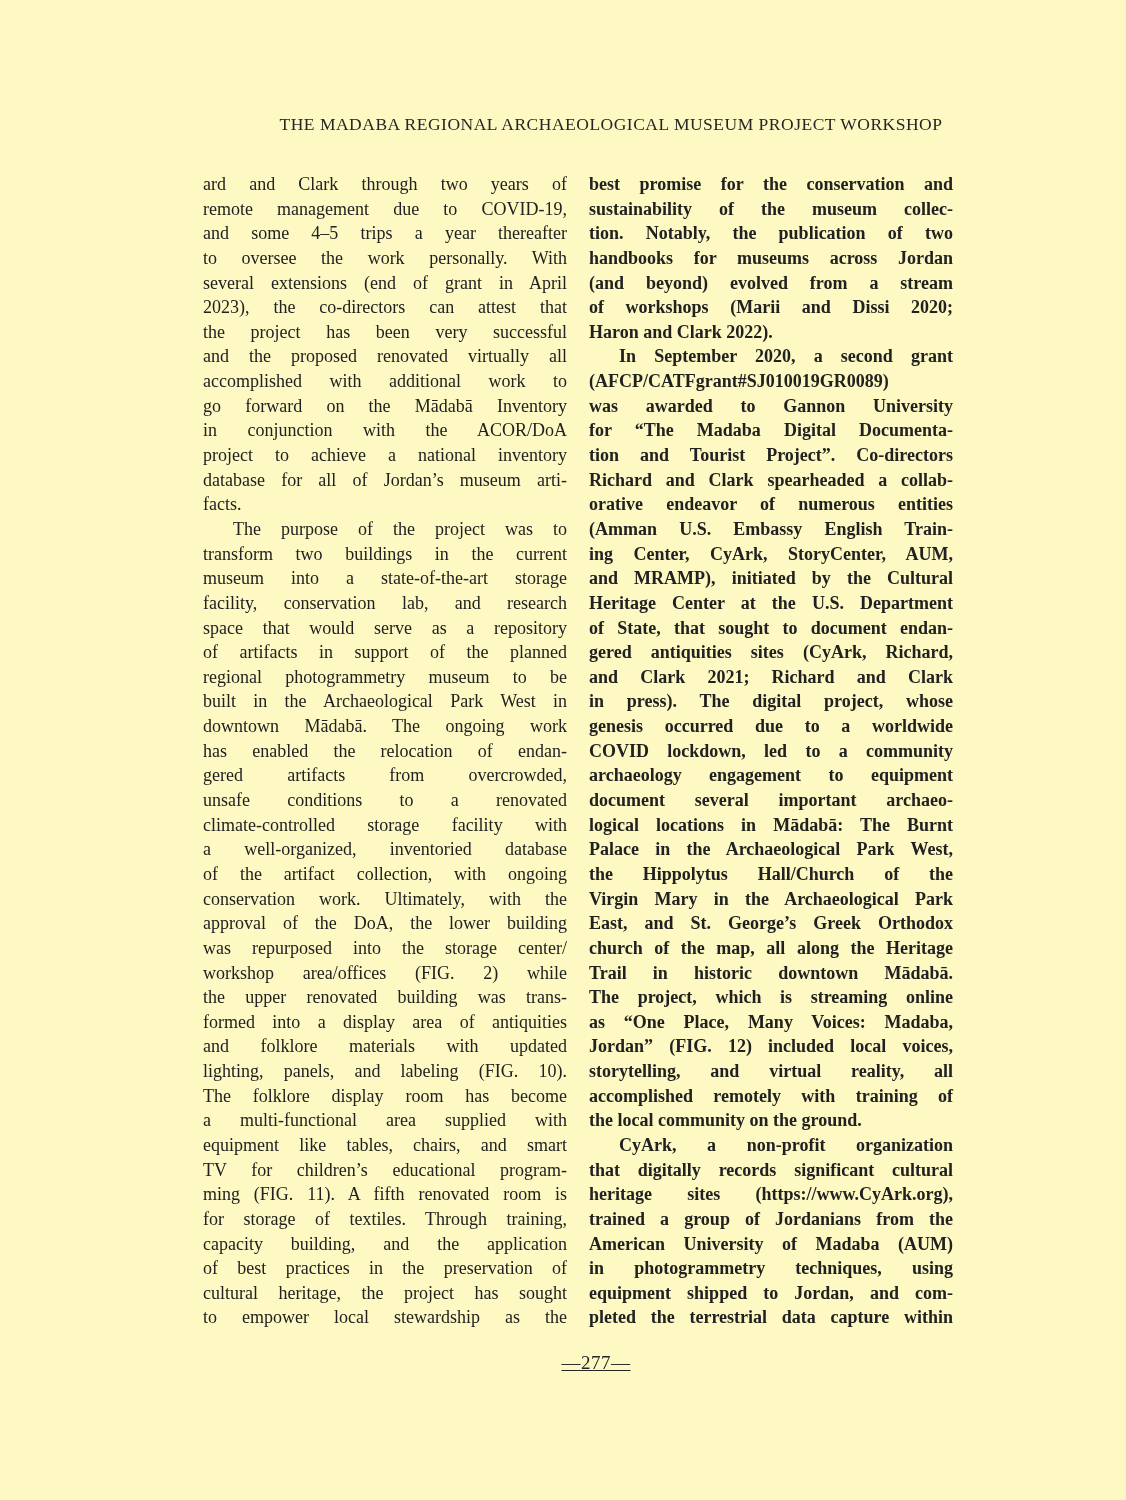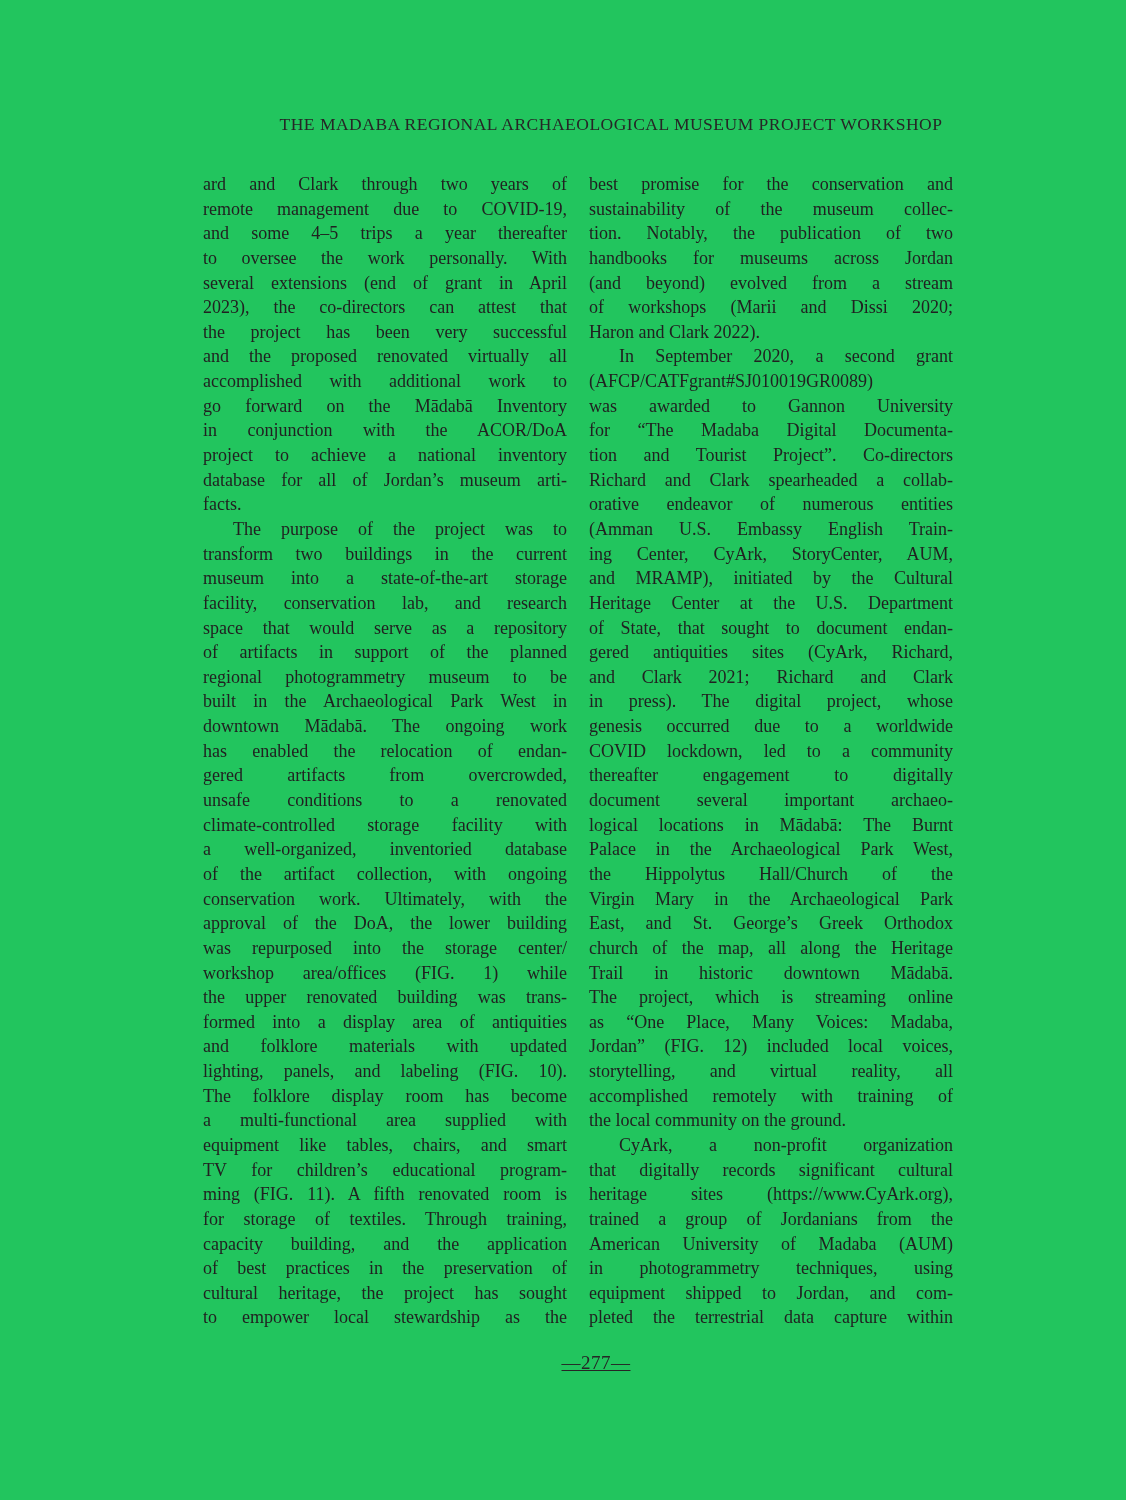--- a/index.html
+++ b/index.html
@@ -4,21 +4,21 @@
 <style>
   html, body {
     margin: 0;
     padding: 0;
     background: #ffffff;
   }
   .page {
     position: relative;
     width: 1126px;
     height: 1500px;
-    background: #22c55e;
+    background: #fef9c3;
     color: #212121;
     font-family: "Liberation Serif", serif;
     overflow: hidden;
   }
   .running-head {
     position: absolute;
     top: 114px;
     left: 96px;
     width: 1030px;
     text-align: center;
@@ -28,21 +28,21 @@
     color: #262626;
   }
   .column {
     position: absolute;
     top: 172px;
     width: 364px;
     font-size: 18px;
     line-height: 24.65px;
   }
   .column-left  { left: 203px; }
-  .column-right { left: 589px; }
+  .column-right { left: 589px; font-weight: bold; }
   .line {
     text-align: justify;
     text-align-last: justify;
     height: 24.65px;
     overflow: visible;
   }
   .line.indent { padding-left: 30px; }
   .line.para-end { text-align-last: left; }
   .footer-pagenum {
     position: absolute;
@@ -89,21 +89,21 @@
       <div class="line">downtown Mādabā. The ongoing work</div>
       <div class="line">has enabled the relocation of endan-</div>
       <div class="line">gered artifacts from overcrowded,</div>
       <div class="line">unsafe conditions to a renovated</div>
       <div class="line">climate-controlled storage facility with</div>
       <div class="line">a well-organized, inventoried database</div>
       <div class="line">of the artifact collection, with ongoing</div>
       <div class="line">conservation work. Ultimately, with the</div>
       <div class="line">approval of the DoA, the lower building</div>
       <div class="line">was repurposed into the storage center/</div>
-      <div class="line">workshop area/offices (FIG. 1) while</div>
+      <div class="line">workshop area/offices (FIG. 2) while</div>
       <div class="line">the upper renovated building was trans-</div>
       <div class="line">formed into a display area of antiquities</div>
       <div class="line">and folklore materials with updated</div>
       <div class="line">lighting, panels, and labeling (FIG. 10).</div>
       <div class="line">The folklore display room has become</div>
       <div class="line">a multi-functional area supplied with</div>
       <div class="line">equipment like tables, chairs, and smart</div>
       <div class="line">TV for children’s educational program-</div>
       <div class="line">ming (FIG. 11). A fifth renovated room is</div>
       <div class="line">for storage of textiles. Through training,</div>
@@ -131,21 +131,21 @@
       <div class="line">(Amman U.S. Embassy English Train-</div>
       <div class="line">ing Center, CyArk, StoryCenter, AUM,</div>
       <div class="line">and MRAMP), initiated by the Cultural</div>
       <div class="line">Heritage Center at the U.S. Department</div>
       <div class="line">of State, that sought to document endan-</div>
       <div class="line">gered antiquities sites (CyArk, Richard,</div>
       <div class="line">and Clark 2021; Richard and Clark</div>
       <div class="line">in press). The digital project, whose</div>
       <div class="line">genesis occurred due to a worldwide</div>
       <div class="line">COVID lockdown, led to a community</div>
-      <div class="line">thereafter engagement to digitally</div>
+      <div class="line">archaeology engagement to equipment</div>
       <div class="line">document several important archaeo-</div>
       <div class="line">logical locations in Mādabā: The Burnt</div>
       <div class="line">Palace in the Archaeological Park West,</div>
       <div class="line">the Hippolytus Hall/Church of the</div>
       <div class="line">Virgin Mary in the Archaeological Park</div>
       <div class="line">East, and St. George’s Greek Orthodox</div>
       <div class="line">church of the map, all along the Heritage</div>
       <div class="line">Trail in historic downtown Mādabā.</div>
       <div class="line">The project, which is streaming online</div>
       <div class="line">as “One Place, Many Voices: Madaba,</div>

